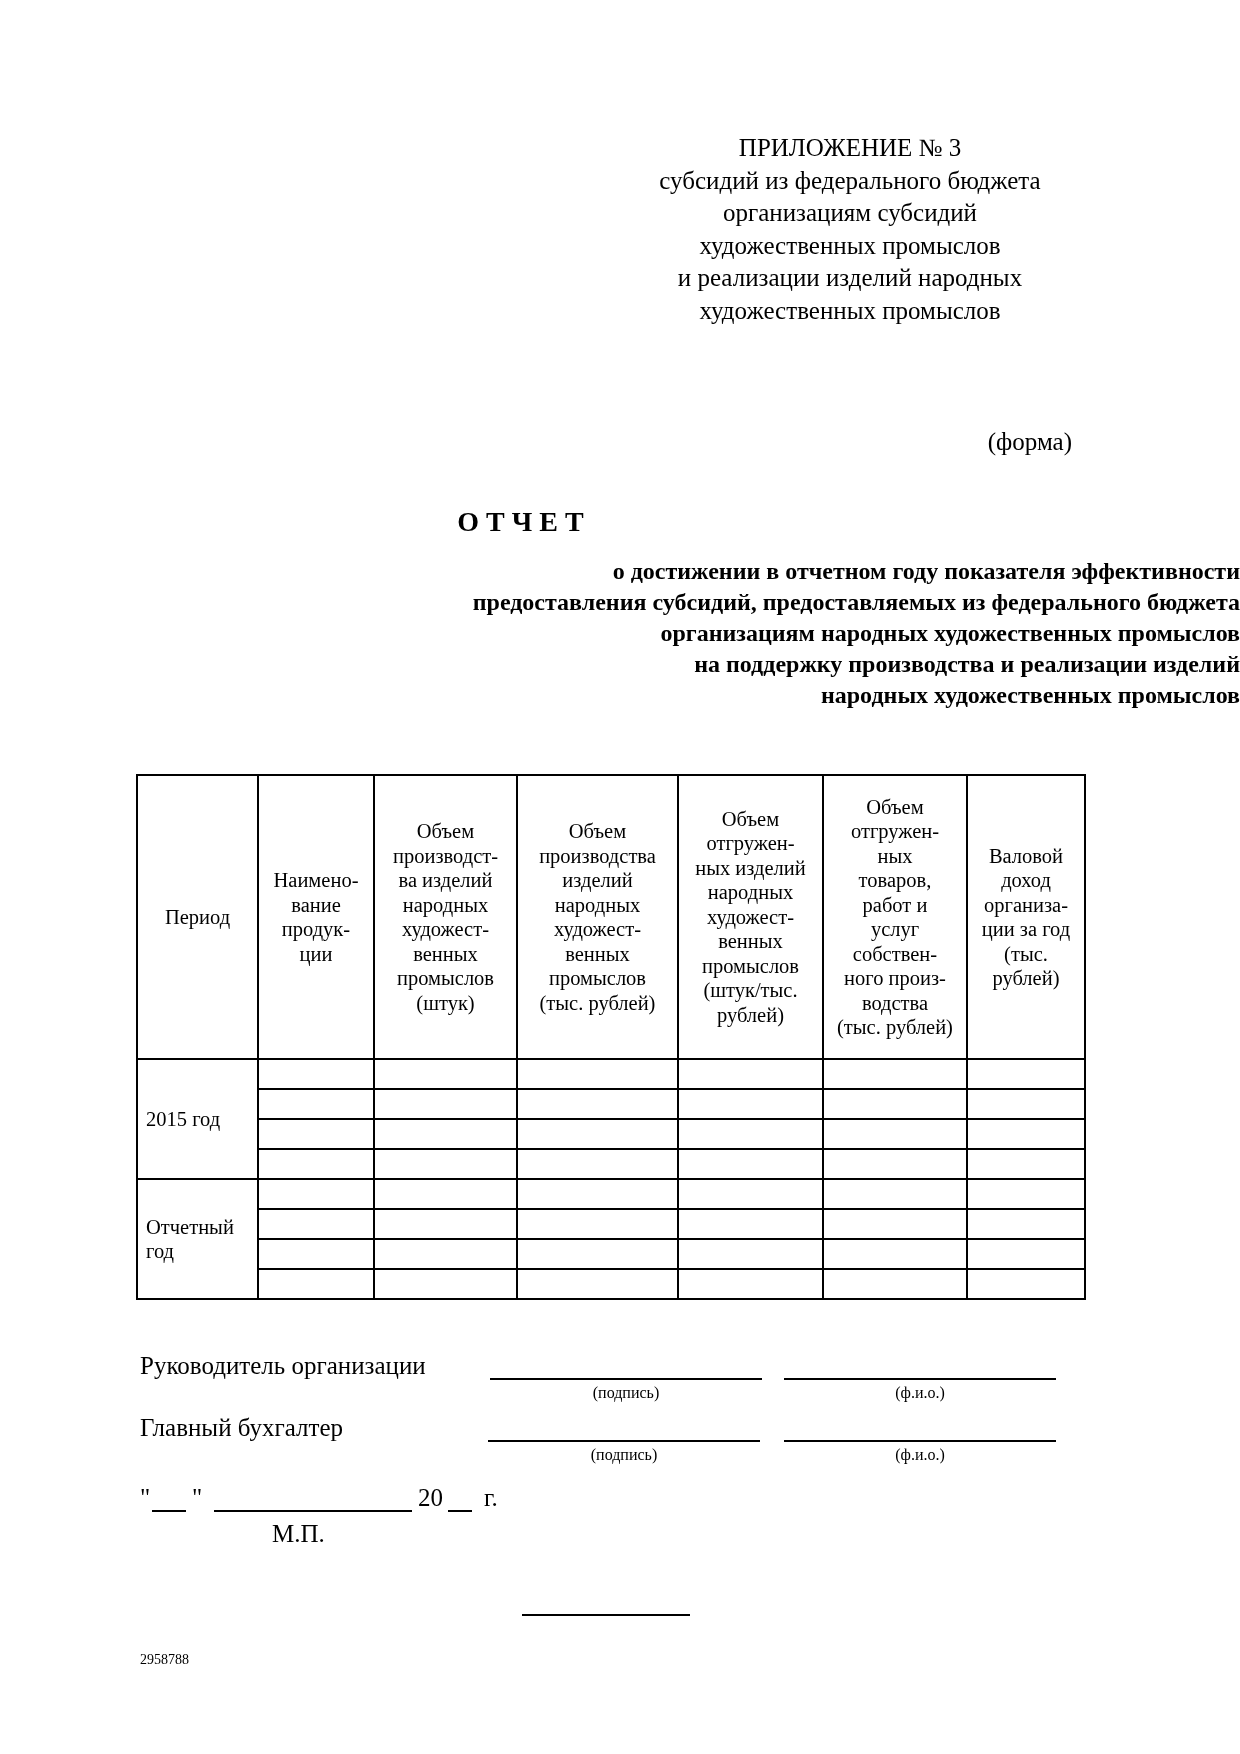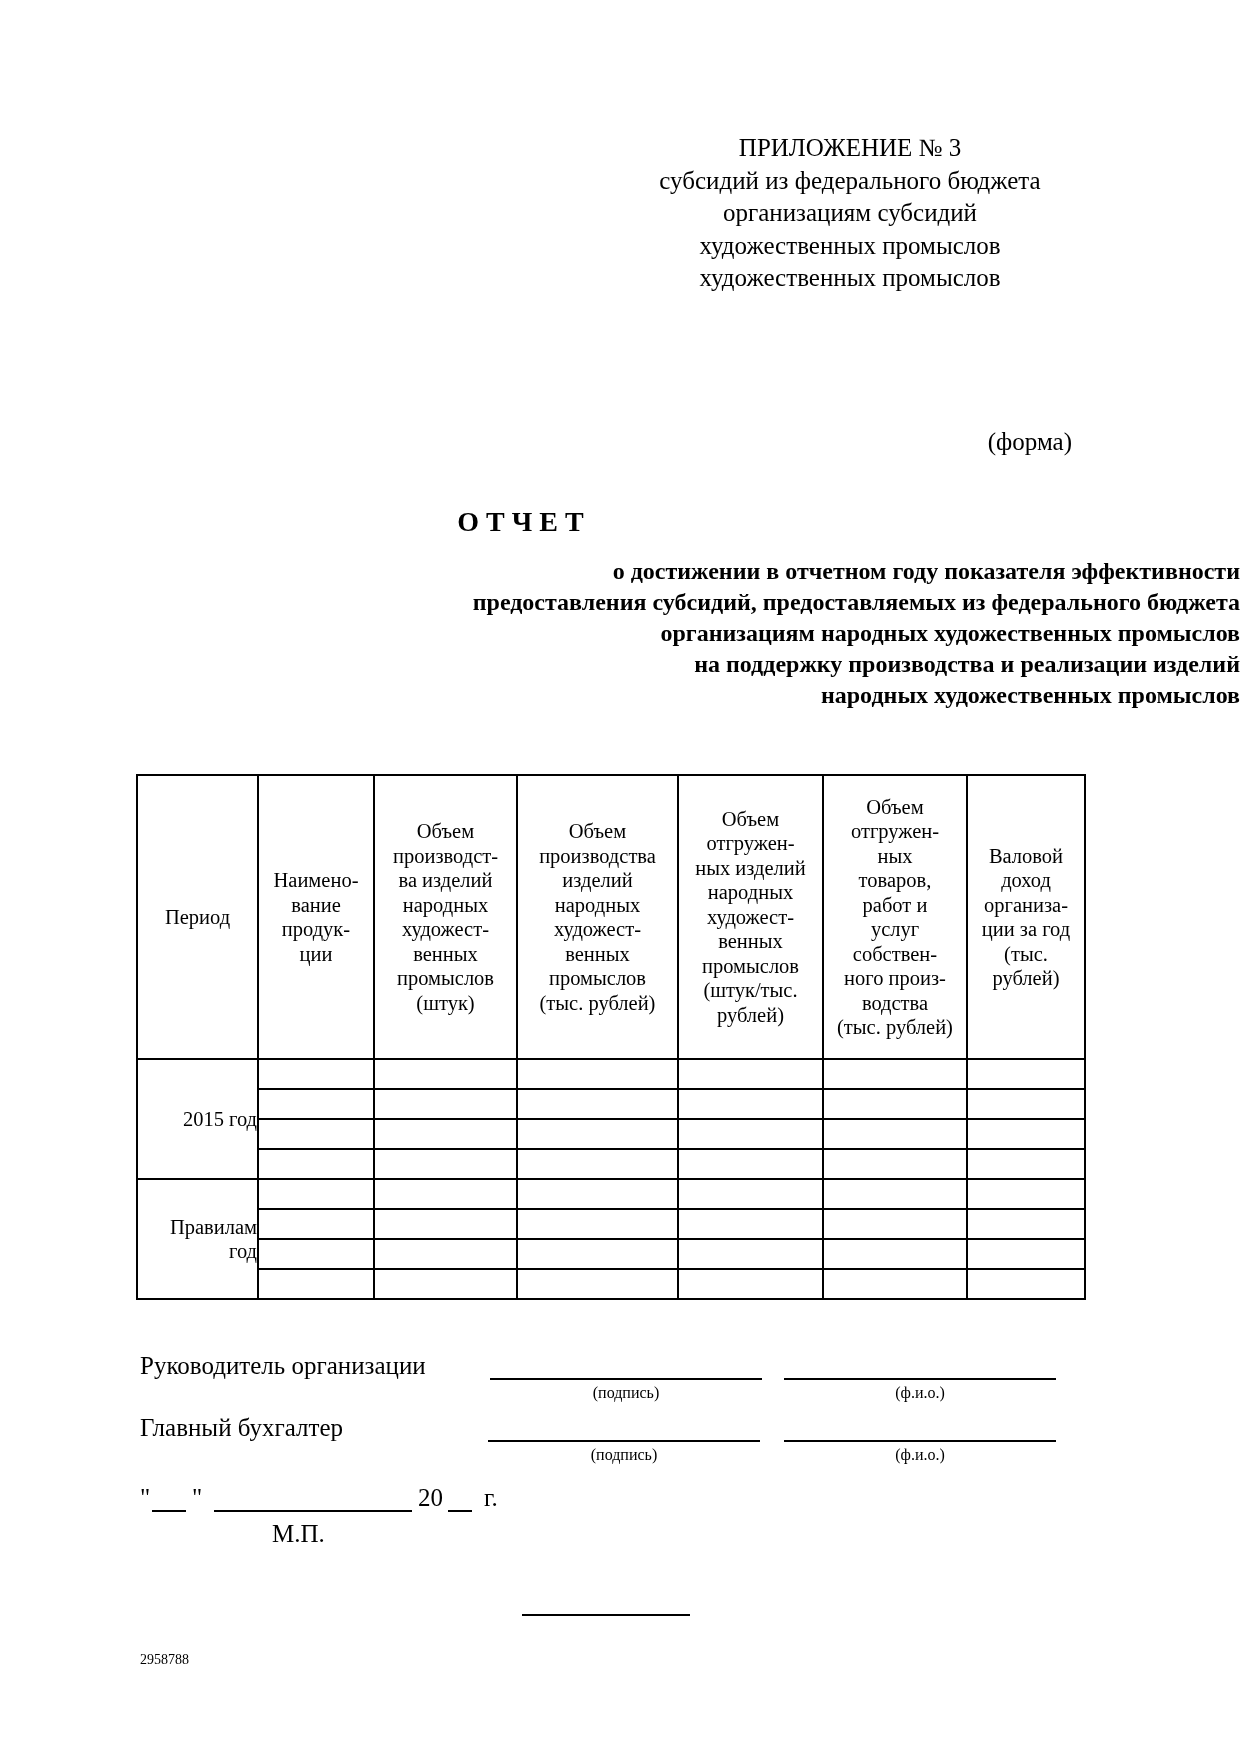--- a/index.html
+++ b/index.html
@@ -28,36 +28,37 @@
       position: absolute; left: 136px; top: 774px;
       border-collapse: collapse; table-layout: fixed;
       font-size: 20.5px; line-height: 24.5px;
     }
     table.report th, table.report td {
       border: 2px solid #000; padding: 0; text-align: center; vertical-align: middle;
       font-weight: normal;
     }
     table.report th { height: 282px; }
     table.report td { height: 28px; }
-    table.report td.period { text-align: right; padding-left: 8px; }
+    table.report td.period { text-align: left; padding-left: 8px; }
     .sig {
       position: absolute; font-size: 25px;
     }
     .line { position: absolute; border-bottom: 2px solid #000; }
     .caption { position: absolute; font-size: 16px; text-align: center; }
     .docnum { position: absolute; left: 140px; top: 1652px; font-size: 14px; }
   </style>
 </head>
 <body>
 
 <div class="appendix">
   <div class="title">ПРИЛОЖЕНИЕ № 3</div>
   <div>субсидий из федерального бюджета</div>
   <div>организациям субсидий</div>
   <div>художественных промыслов</div>
+  <div>и реализации изделий народных</div>
   <div>художественных промыслов</div>
 </div>
 <div class="form-label">(форма)</div>
 
 <div class="report-title">ОТЧЕТ</div>
 <div class="report-sub">
   <div>о достижении в отчетном году показателя эффективности</div>
   <div>предоставления субсидий, предоставляемых из федерального бюджета</div>
   <div>организациям народных художественных промыслов</div>
   <div>на поддержку производства и реализации изделий</div>
@@ -169,21 +170,21 @@
       <tr>
         <td></td>
         <td></td>
         <td></td>
         <td></td>
         <td></td>
         <td></td>
       </tr>
       <tr>
         <td class="period" rowspan="4">
-          <div>Правилам</div>
+          <div>Отчетный</div>
           <div>год</div>
         </td>
         <td></td>
         <td></td>
         <td></td>
         <td></td>
         <td></td>
         <td></td>
       </tr>
       <tr>

